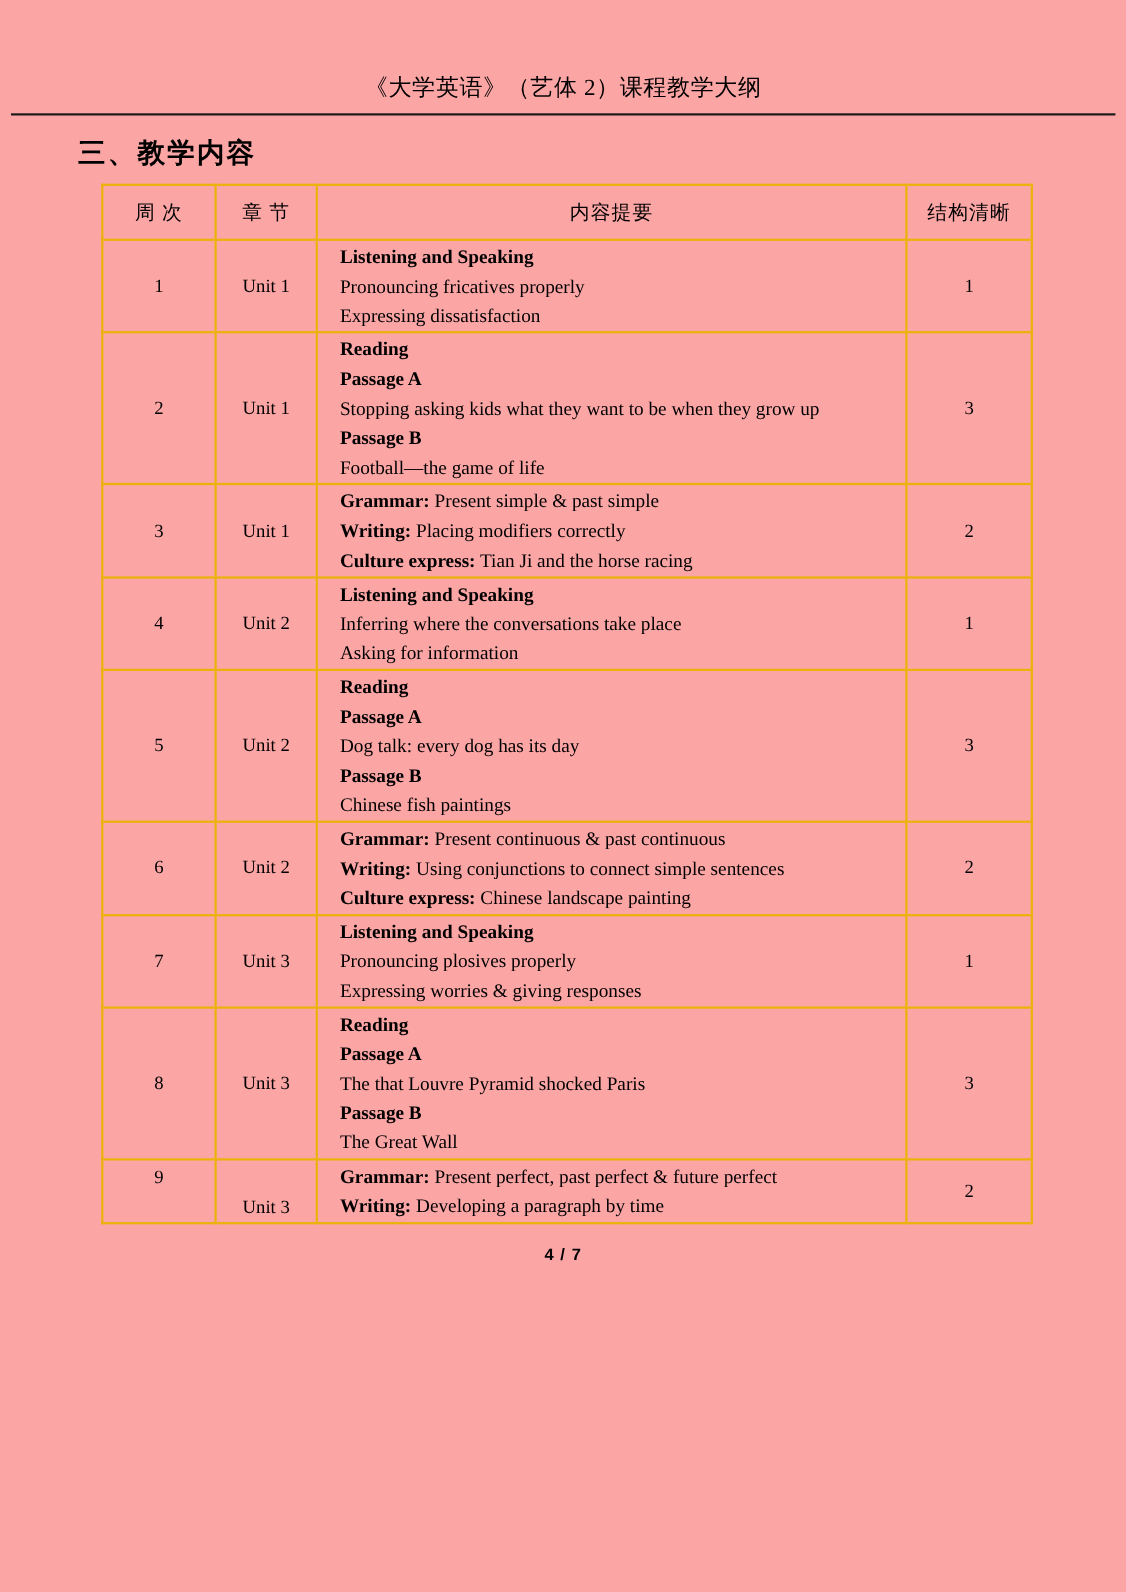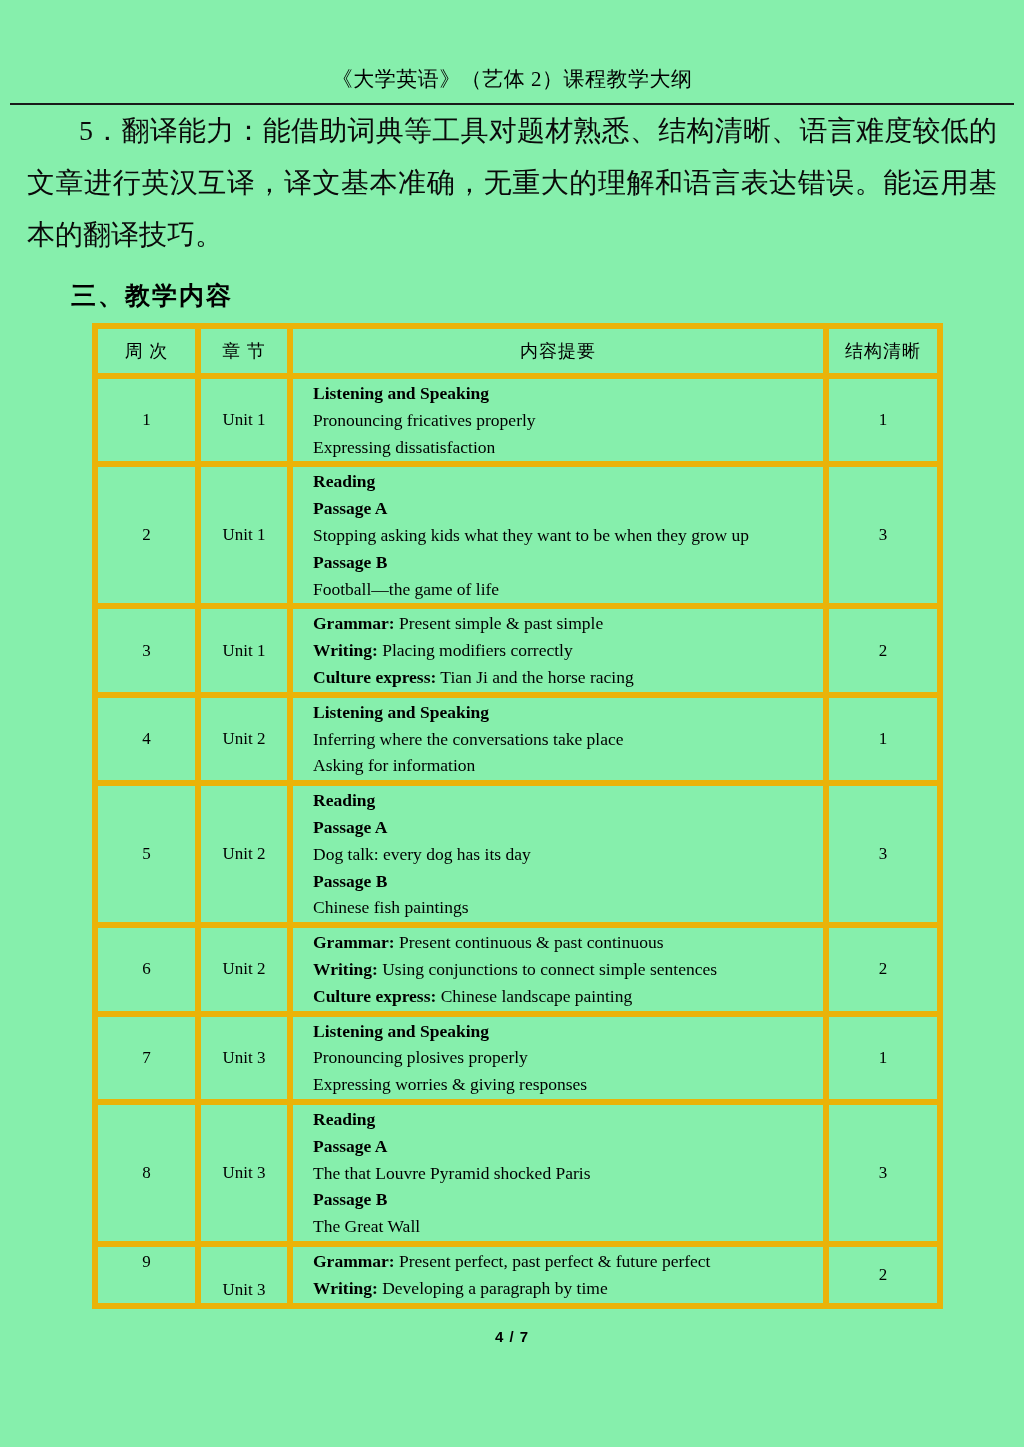--- a/index.html
+++ b/index.html
@@ -2,21 +2,21 @@
 <html><head>
 <meta charset="utf-8">
 <style>
   * { margin: 0; padding: 0; box-sizing: border-box; }
   html, body { background: #ffffff; }
   .page {
     position: relative;
     width: 1024px;
     height: 1447px;
     margin: 0 auto;
-    background: #86efac;
+    background: #fca5a5;
     color: #000000;
     font-family: "Liberation Serif", serif;
     padding: 66px 27px 0 27px;
     overflow: hidden;
   }
   .doc-title {
     text-align: center;
     font-size: 21px;
     line-height: 26px;
     letter-spacing: 0.5px;
@@ -46,21 +46,21 @@
     border-collapse: collapse;
     table-layout: fixed;
     width: 845px;
     margin: 11px 0 0 65px;
   }
   .content-table col.c-week  { width: 103px; }
   .content-table col.c-unit  { width: 92px;  }
   .content-table col.c-body  { width: 536px; }
   .content-table col.c-hours { width: 114px; }
   .content-table th, .content-table td {
-    border: 6px solid #eab308;
+    border: 2px solid #eab308;
     vertical-align: middle;
   }
   .content-table th {
     height: 50px;
     font-size: 18px;
     font-weight: 500;
     text-align: center;
     letter-spacing: 1px;
   }
   td.week-cell, td.unit-cell, td.hours-cell {
@@ -92,21 +92,20 @@
 
 <div class="page">
 
   <header>
     <div class="doc-title">《大学英语》（艺体 2）课程教学大纲</div>
     <hr class="header-rule">
   </header>
 
   <main>
 
-    <p class="body-text indented">5．翻译能力：能借助词典等工具对题材熟悉、结构清晰、语言难度较低的文章进行英汉互译，译文基本准确，无重大的理解和语言表达错误。能运用基本的翻译技巧。</p>
 
     <h2 class="section-heading">三、教学内容</h2>
 
     <table class="content-table">
       <colgroup>
         <col class="c-week">
           <col class="c-unit">
           <col class="c-body">
           <col class="c-hours">
       </colgroup>

